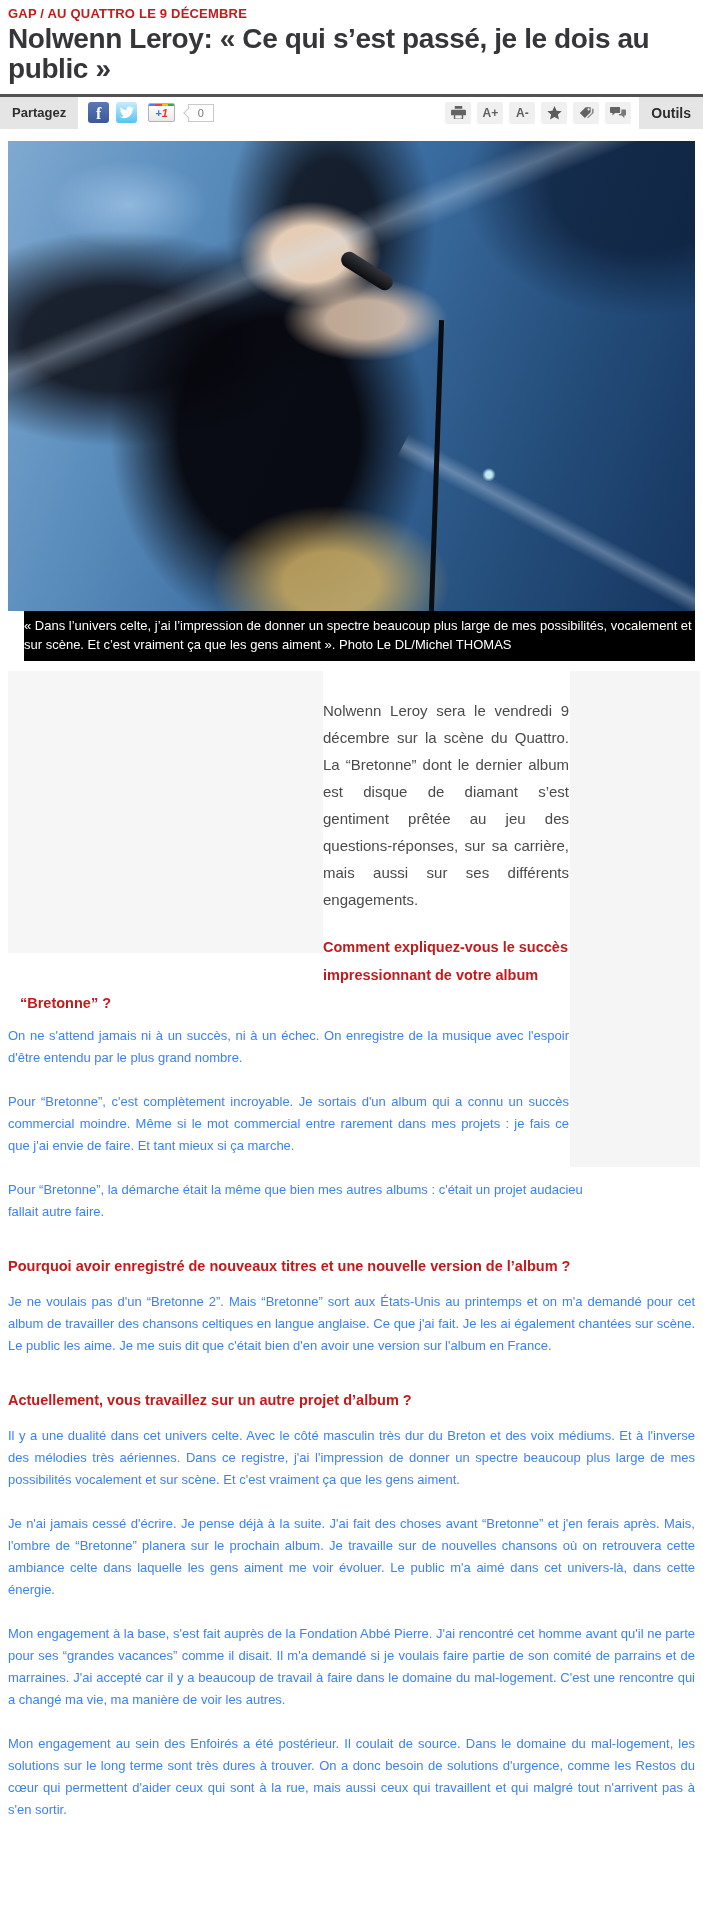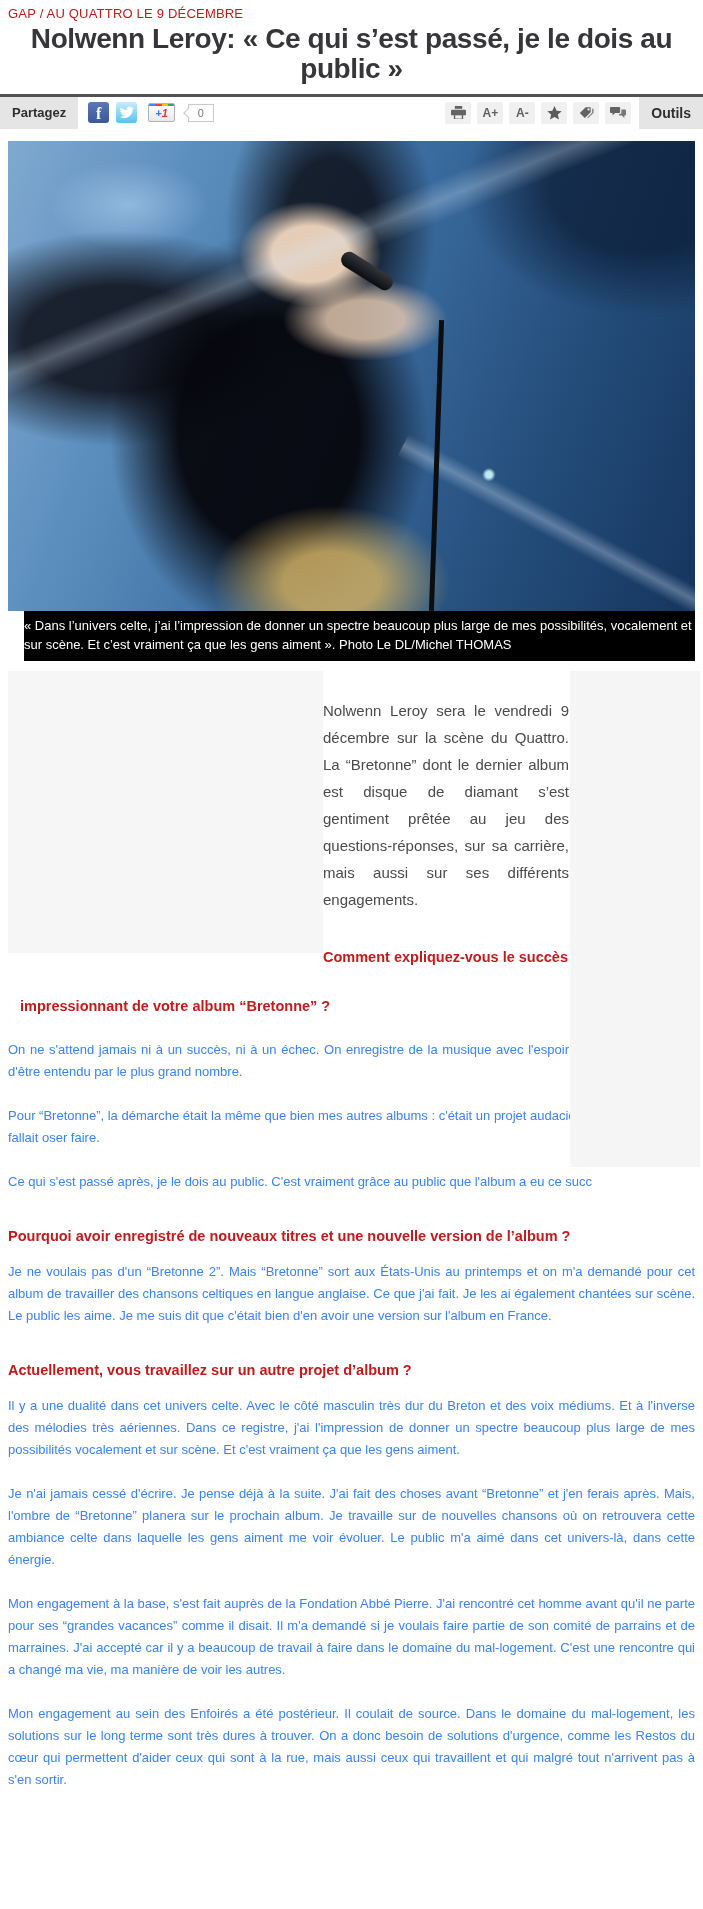--- a/index.html
+++ b/index.html
@@ -1,23 +1,23 @@
 <!DOCTYPE html>
 <html lang="fr"><head>
 <meta charset="utf-8">
 <style>
   html,body{margin:0;padding:0;background:#ffffff;}
   body{width:703px;font-family:"Liberation Sans",sans-serif;color:#3e3e3e;}
   .page{position:relative;width:703px;overflow:hidden;background:#fff;}
 
   
   .header{margin:6px 8px 0 8px;}
-  .kicker{color:#c41a1b;font-size:13px;font-weight:normal;letter-spacing:.2px;}
+  .kicker{color:#c41a1b;font-size:13px;font-weight:bold;letter-spacing:.2px;}
   .headline{margin:3px 0 10px 0;color:#36363a;font-size:28px;font-weight:bold;
-            line-height:1.07;letter-spacing:-.4px;text-align:center;}
+            line-height:1.07;letter-spacing:-.4px;}
 
   
   .rule{height:3px;background:#525254;}
   .sharebar{display:flex;align-items:center;height:32px;}
   .tab{background:#e5e5e5;height:32px;display:flex;align-items:center;padding:0 12px;
        font-weight:bold;color:#2e2e2e;}
   .tab.partagez{font-size:13px;}
   .tab.outils{font-size:14px;cursor:pointer;}
   .share-icons{display:flex;align-items:center;gap:7px;margin-left:10px;}
   .sq{width:21px;height:21px;border-radius:3px;display:flex;align-items:flex-end;
@@ -70,21 +70,21 @@
       padding:6px 0;}
 
   
   .article{position:relative;margin:0 8px;padding-top:10px;}
   .ad-left{float:left;width:315px;height:282px;background:#f6f6f6;margin:0 0 16px 0;}
   .ad-right{position:absolute;top:10px;left:562px;width:130px;height:496px;background:#f5f5f5;z-index:5;}
   .lead{font-size:15px;line-height:27px;text-align:justify;color:#4a4a4a;margin:26px 0 0 10px;
         padding:0;}
   .body-p{font-size:13px;line-height:22px;text-align:justify;color:#3b82f6;margin:0 0 22px 0;}
   .q{color:#c41a1b;font-size:14.5px;font-weight:bold;line-height:34px;margin:26px 0 8px 0;}
-  .q.spaced{line-height:49px;margin-top:20px;margin-left:12px;}
+  .q.spaced{line-height:28px;margin-top:20px;margin-left:12px;}
   .narrow{margin-right:126px;}
   .wide{margin-right:6px;}
   .clip-line{white-space:nowrap;overflow:hidden;}
   .clearfix::after{content:"";display:table;clear:both;}
 </style>
 </head>
 <body>
 
 <div class="page">
 
@@ -159,27 +159,25 @@
   <div class="caption">« Dans l’univers celte, j’ai l’impression de donner un spectre beaucoup plus large de mes possibilités, vocalement et sur scène. Et c’est vraiment ça que les gens aiment ». Photo Le DL/Michel THOMAS</div>
 
   <div class="article clearfix">
     <div class="ad-left"></div>
     <div class="ad-right"></div>
 
     <p class="lead narrow">Nolwenn Leroy sera le vendredi 9 décembre sur la scène du Quattro. La “Bretonne” dont le dernier album est disque de diamant s’est gentiment prêtée au jeu des questions-réponses, sur sa carrière, mais aussi sur ses différents engagements.</p>
 
     <h2 class="q spaced narrow">Comment expliquez-vous le succès impressionnant de votre album “Bretonne” ?</h2>
     <p class="body-p narrow">On ne s'attend jamais ni à un succès, ni à un échec. On enregistre de la musique avec l'espoir d'être entendu par le plus grand nombre.</p>
+    <p class="body-p narrow">Pour “Bretonne”, c'est complètement incroyable. Je sortais d'un album qui a connu un succès commercial moindre. Même si le mot commercial entre rarement dans mes projets : je fais ce que j'ai envie de faire. Et tant mieux si ça marche.</p>
 
     <div class="body-p wide">
       <div class="clip-line">Pour “Bretonne”, la démarche était la même que bien mes autres albums : c'était un projet audacieu</div>
-      <div class="clip-line">fallait oser faire.</div>
-    </div>
-    <div class="body-p wide">
-      <div class="clip-line">Ce qui s'est passé après, je le dois au public. C'est vraiment grâce au public que l'album a eu ce succ</div>
+      <div class="clip-line">fallait autre faire.</div>
     </div>
 
     <h2 class="q">Pourquoi avoir enregistré de nouveaux titres et une nouvelle version de l’album ?</h2>
     <p class="body-p">Je ne voulais pas d'un “Bretonne 2”. Mais “Bretonne” sort aux États-Unis au printemps et on m'a demandé pour cet album de travailler des chansons celtiques en langue anglaise. Ce que j'ai fait. Je les ai également chantées sur scène. Le public les aime. Je me suis dit que c'était bien d'en avoir une version sur l'album en France.</p>
 
     <h2 class="q">Actuellement, vous travaillez sur un autre projet d’album ?</h2>
     <p class="body-p">Il y a une dualité dans cet univers celte. Avec le côté masculin très dur du Breton et des voix médiums. Et à l'inverse des mélodies très aériennes. Dans ce registre, j'ai l'impression de donner un spectre beaucoup plus large de mes possibilités vocalement et sur scène. Et c'est vraiment ça que les gens aiment.</p>
     <p class="body-p">Je n'ai jamais cessé d'écrire. Je pense déjà à la suite. J'ai fait des choses avant “Bretonne” et j'en ferais après. Mais, l'ombre de “Bretonne” planera sur le prochain album. Je travaille sur de nouvelles chansons où on retrouvera cette ambiance celte dans laquelle les gens aiment me voir évoluer. Le public m'a aimé dans cet univers-là, dans cette énergie.</p>
 
     <p class="body-p">Mon engagement à la base, s'est fait auprès de la Fondation Abbé Pierre. J'ai rencontré cet homme avant qu'il ne parte pour ses “grandes vacances” comme il disait. Il m'a demandé si je voulais faire partie de son comité de parrains et de marraines. J'ai accepté car il y a beaucoup de travail à faire dans le domaine du mal-logement. C'est une rencontre qui a changé ma vie, ma manière de voir les autres.</p>

